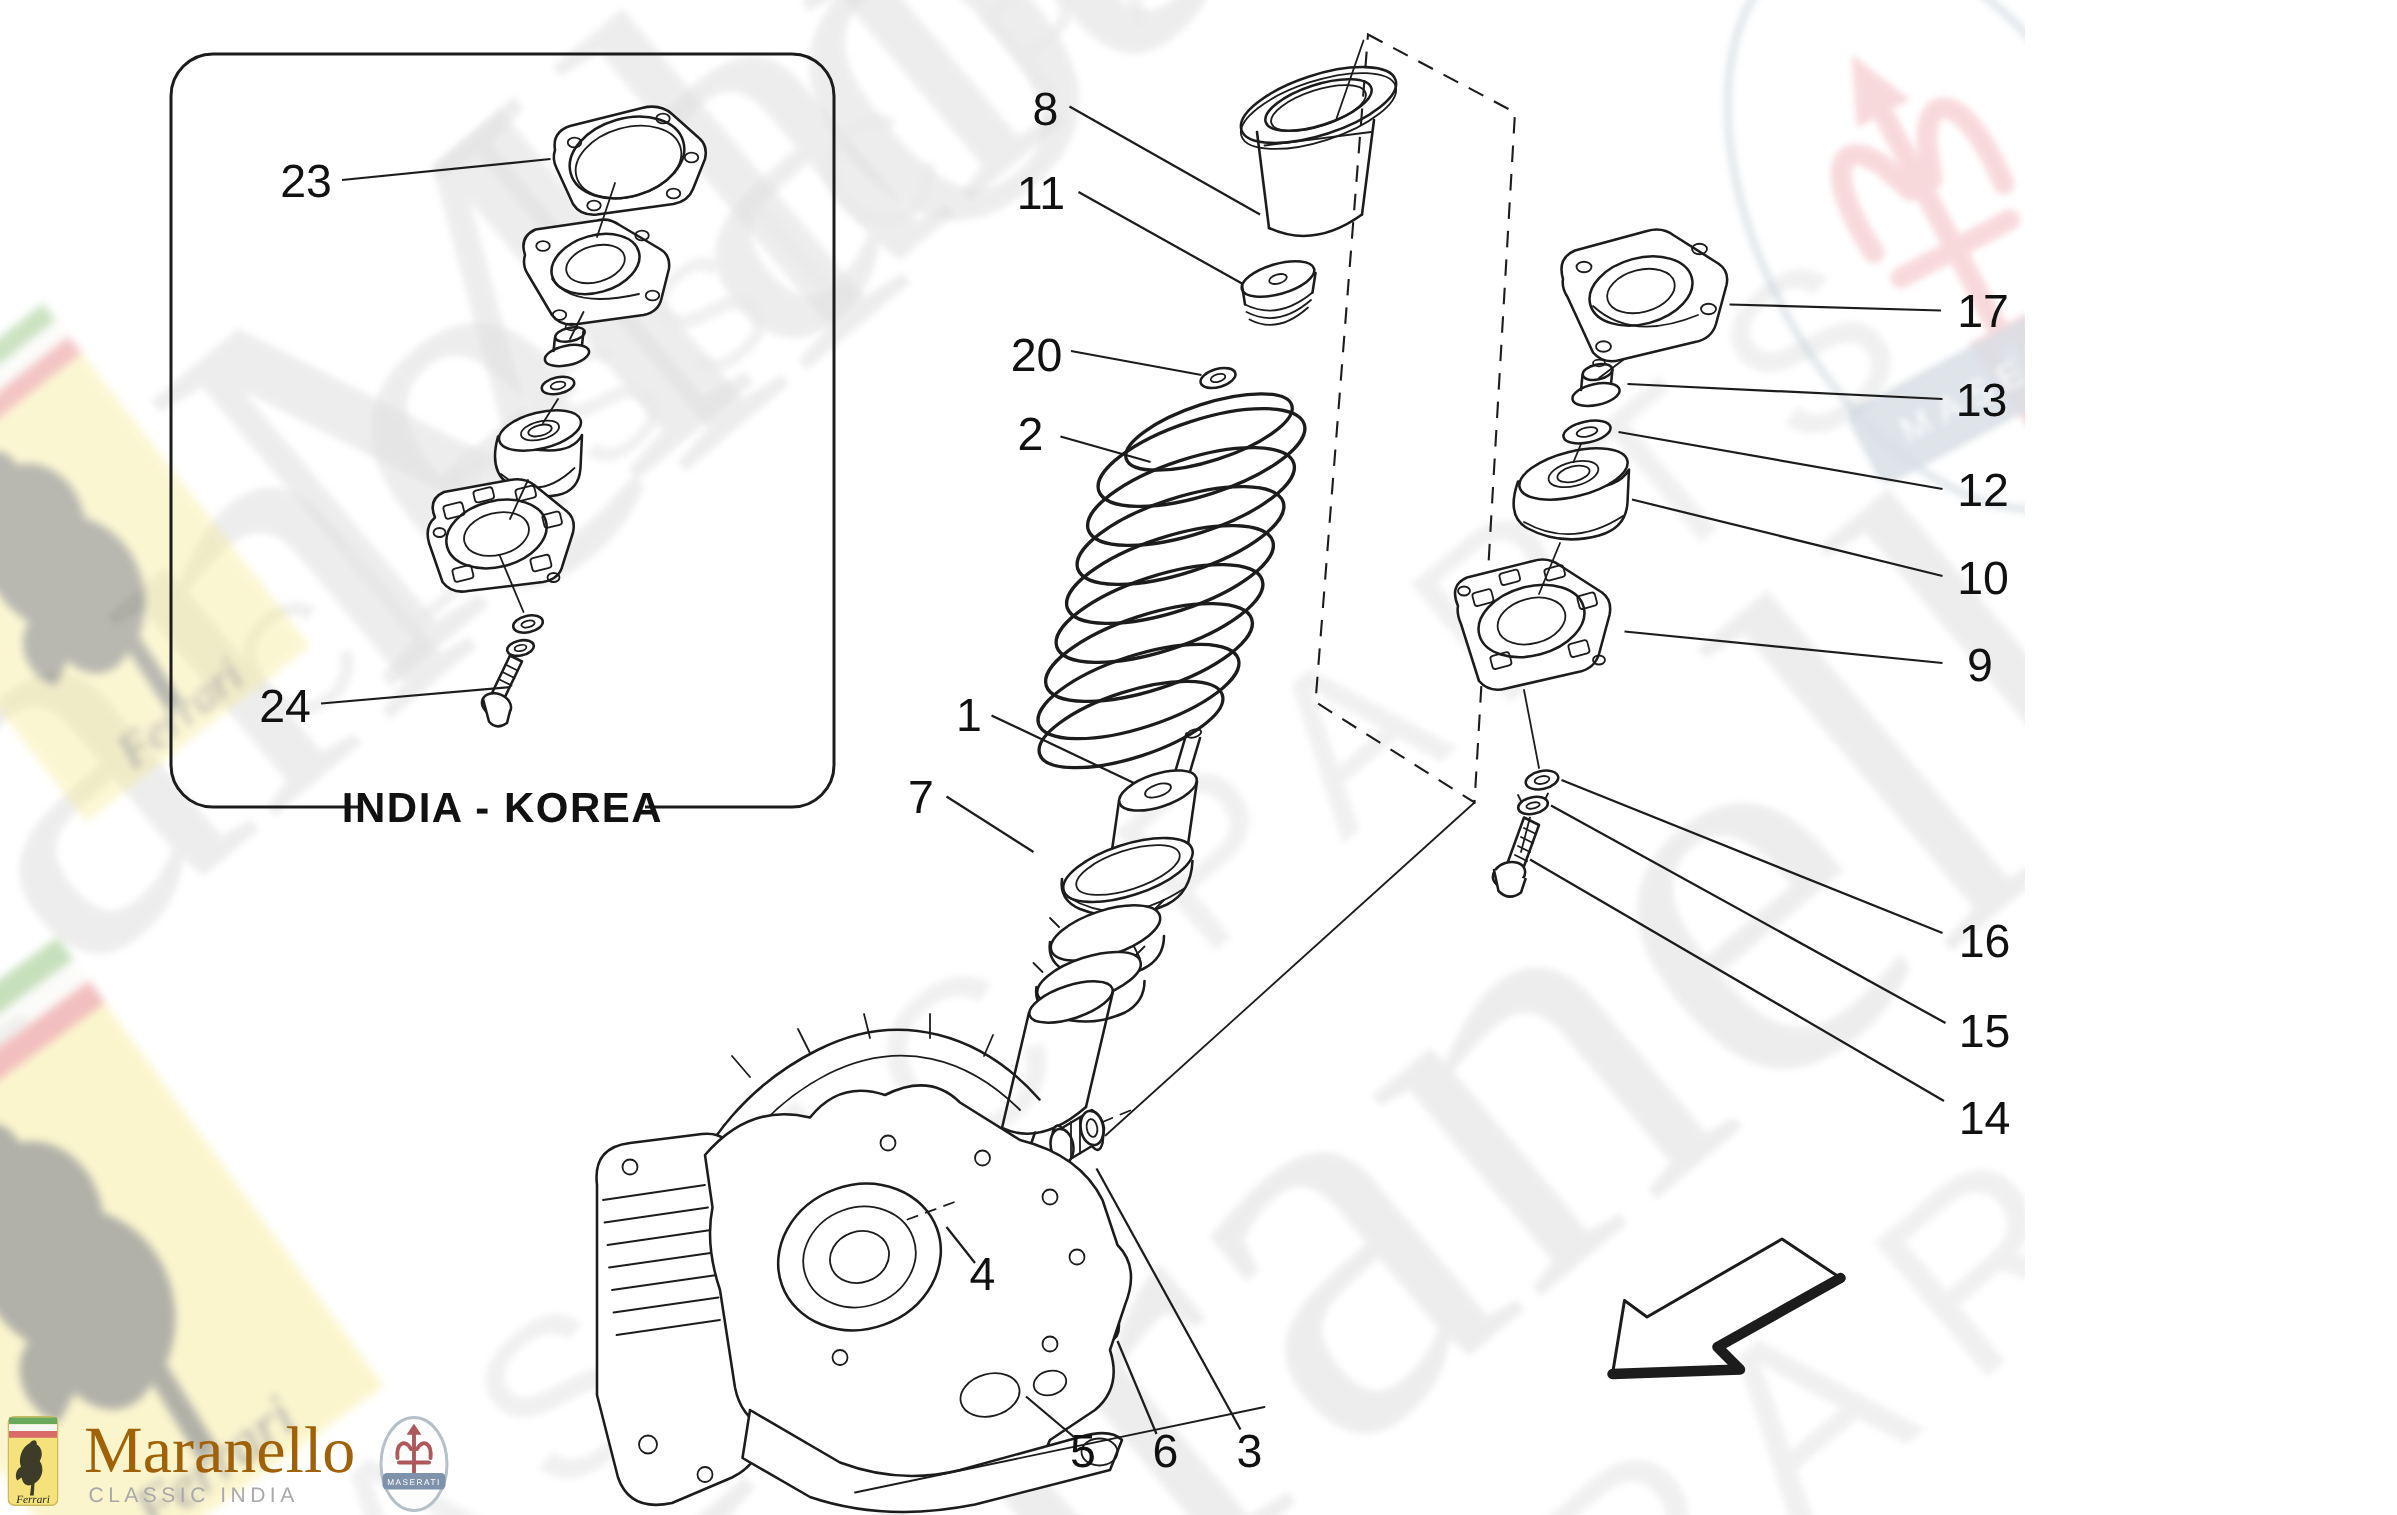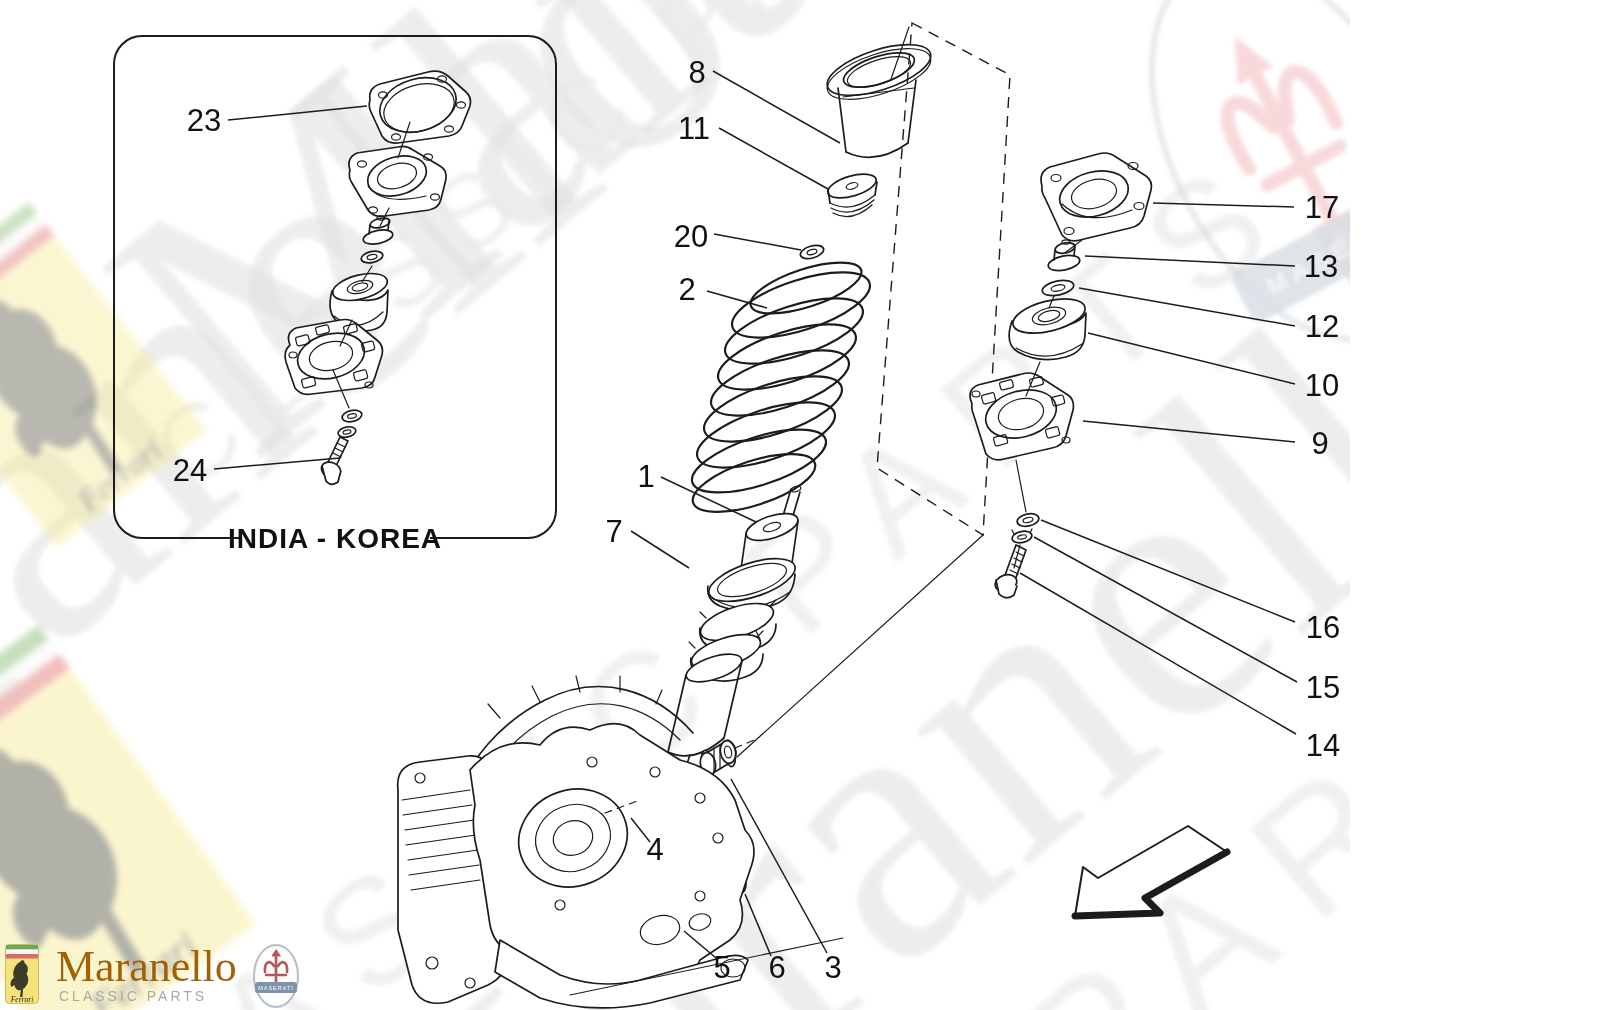--- a/index.html
+++ b/index.html
@@ -409,21 +409,21 @@
     <svg class="badge" style="left:5px;top:944px;" width="34" height="60" viewBox="0 0 34 60">
       <rect x="0.5" y="0.5" width="33" height="59" rx="4" fill="#f5e27b" stroke="#cbb960" stroke-width="1"></rect>
       <rect x="1" y="1" width="32" height="4.5" fill="#6aa85e"></rect>
       <rect x="1" y="5.5" width="32" height="4.5" fill="#f8f8f3"></rect>
       <rect x="1" y="10" width="32" height="4.5" fill="#d96a6a"></rect>
       <path d="M15,18 C17,15 20,16 19.5,19 C23,21 24,26 21.5,30 C25,35 23,42 18,45 L17.5,53 L15,53 L15.8,46 C12.5,47 10,45 9.5,41 L6.5,43 C4.5,40 6,35 9,34 C7,29 9,21 15,18 Z" fill="#3c3c28"></path>
       <text x="17" y="58" font-family="Liberation Serif,serif" font-style="italic" font-size="7.5" fill="#222" text-anchor="middle">Ferrari</text>
     </svg>
 
     <div class="footer-brand">Maranello</div>
-    <div class="footer-tagline">CLASSIC PARTS</div>
+    <div class="footer-tagline">CLASSIC INDIA</div>
 
     <svg class="badge" style="left:251px;top:942px;" width="50" height="68" viewBox="0 0 50 68">
       <ellipse cx="25" cy="34" rx="22" ry="31" fill="#fdfdfd" stroke="#b6c0c8" stroke-width="2"></ellipse>
       <g fill="none" stroke="#b0575c" stroke-width="2.6" stroke-linecap="round">
         <path d="M25,12 L25,40"></path>
         <path d="M25,8 L21,14 L29,14 Z" fill="#b0575c" stroke-width="1"></path>
         <path d="M14,30 C13,20 19,17 23,24"></path>
         <path d="M36,30 C37,20 31,17 27,24"></path>
         <path d="M15,33 L35,33"></path>
       </g>

